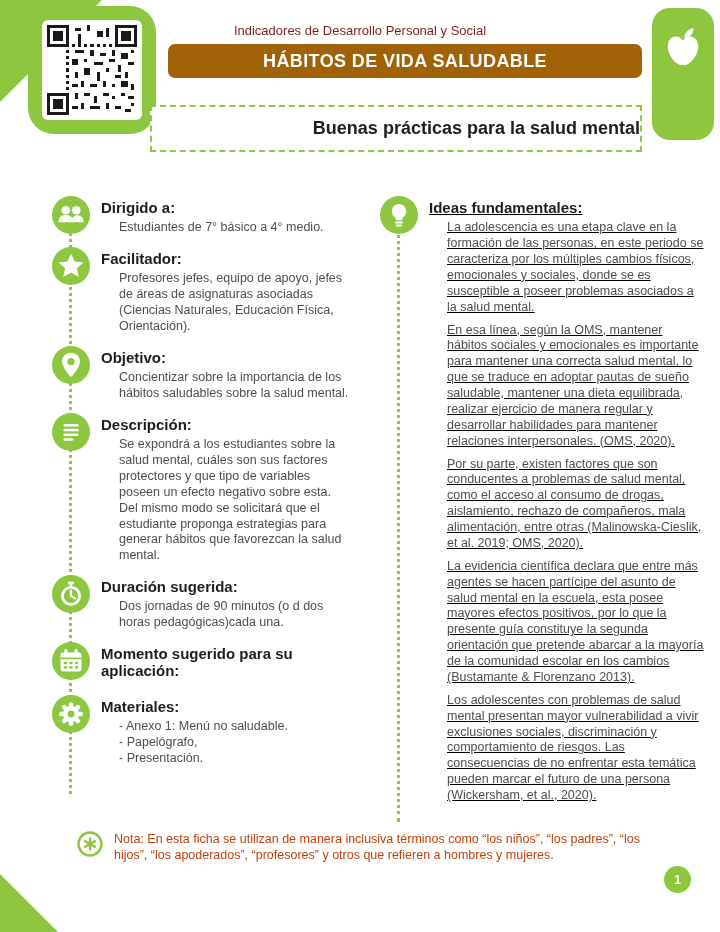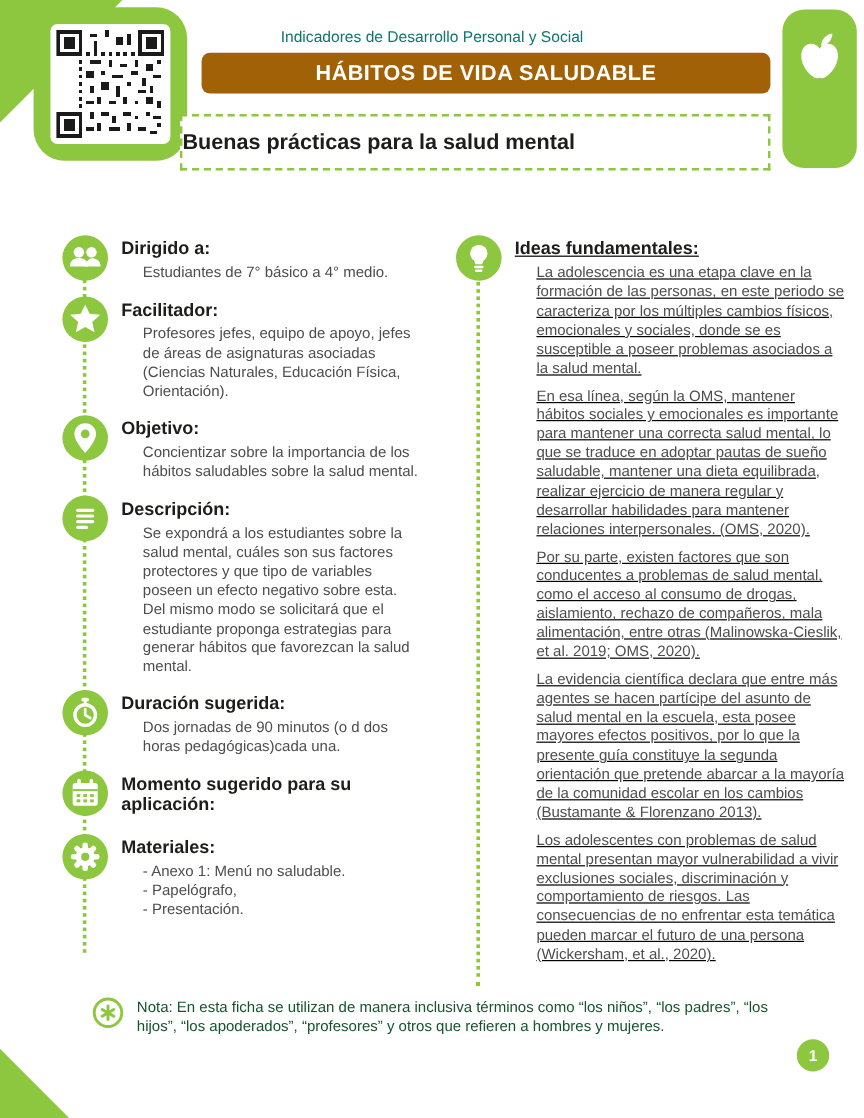--- a/index.html
+++ b/index.html
@@ -18,26 +18,26 @@
     background:#8dc63f; border-radius:26px; display:flex; align-items:center; justify-content:center; }
   .qr-box { width:100px; height:100px; background:#fff; border-radius:6px; padding:5px; }
   .qr-box svg { display:block; width:90px; height:90px; }
 
   
   .apple-badge { position:absolute; top:8px; right:6px; width:62px; height:132px;
     background:#8dc63f; border-radius:18px; display:flex; justify-content:center; align-items:flex-start; padding-top:18px; }
 
   
   .kicker { position:absolute; top:23px; left:0; width:720px; text-align:center;
-    color:#0f766e; font-size:13px; }
+    color:#7f1d1d; font-size:13px; }
   .banner { position:absolute; top:44px; left:168px; width:474px; height:34px;
     background:#a16207; border-radius:7px; color:#fff; font-weight:bold; font-size:18px;
     letter-spacing:.4px; display:flex; align-items:center; justify-content:center; }
-  .title-box { position:absolute; top:95px; left:150px; width:492px; height:47px;
-    border:2px dashed #8dc63f; background:#fff; display:flex; align-items:center; justify-content:flex-start; }
+  .title-box { position:absolute; top:105px; left:150px; width:492px; height:47px;
+    border:2px dashed #8dc63f; background:#fff; display:flex; align-items:center; justify-content:flex-end; }
   .title-box span { font-size:18px; font-weight:bold; color:#1d1d1b; }
 
   
   .dotted-line { position:absolute; width:0; border-left:3px dotted #8dc63f; z-index:0; }
   .dotted-line.left  { left:69px;  top:214px; height:580px; }
   .dotted-line.right { left:397px; top:222px; height:600px; }
 
   
   .content { position:absolute; left:52px; top:196px; width:654px; display:flex; z-index:1; }
   .col-left  { width:300px; }
@@ -49,21 +49,21 @@
   .icon-circle svg { display:block; }
   .sec-text { padding-top:3px; }
   .sec-text h3 { font-size:15px; font-weight:bold; color:#1d1d1b; margin-bottom:4px; line-height:1.15; }
   .sec-text p  { font-size:12.5px; color:#4d4d4d; line-height:1.27; white-space:pre-line;margin-left:18px; }
   .col-right .sec-text p { margin-bottom:7px; }
   .col-right .sec-text p:last-child { margin-bottom:0; }
 
   
   .note { position:absolute; left:76px; top:830px; width:586px; display:flex; gap:10px; align-items:flex-start; z-index:1; }
   .note-icon { flex:0 0 28px; width:28px; height:28px; background:#fff; border-radius:50%; }
-  .note p { font-size:12.5px; color:#14532d; line-height:1.3; padding-top:1px; }
+  .note p { font-size:12.5px; color:#c2410c; line-height:1.3; padding-top:1px; }
 
   
   .page-num { position:absolute; left:664px; top:866px; width:27px; height:27px; border-radius:50%;
     background:#8dc63f; color:#fff; font-size:13px; font-weight:bold;
     display:flex; align-items:center; justify-content:center; }
 </style>
 </head>
 <body>
 
 <div class="page">

